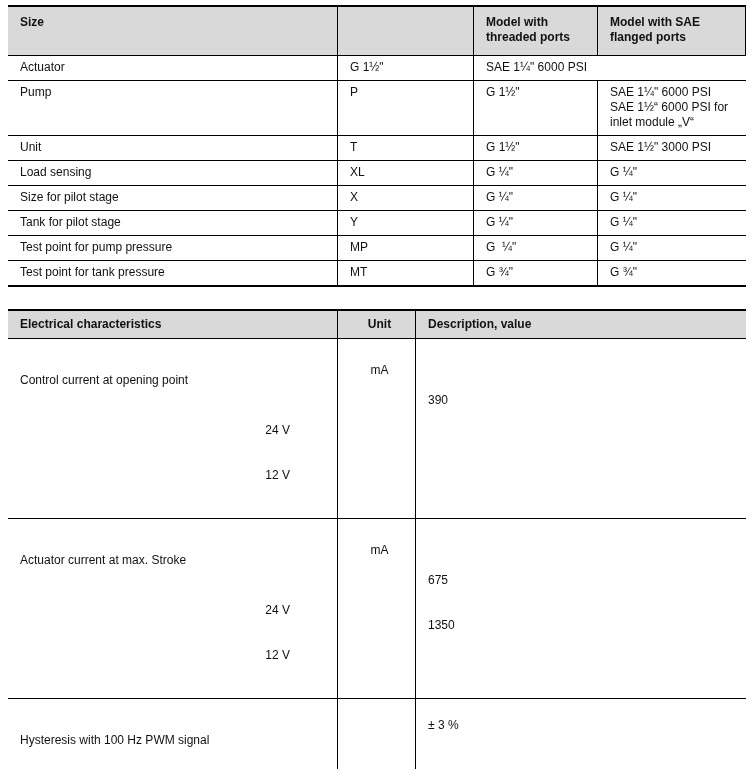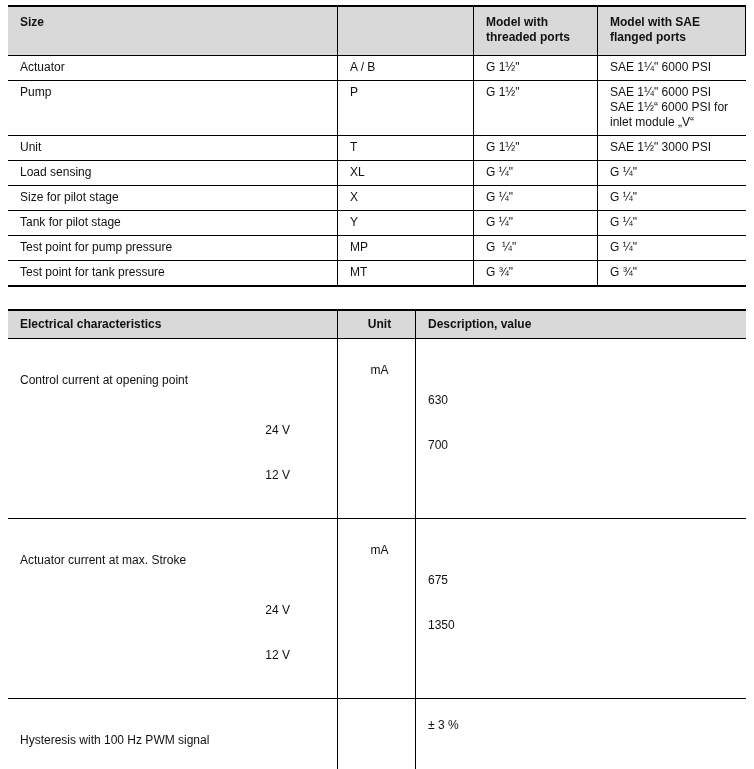--- a/index.html
+++ b/index.html
@@ -49,21 +49,20 @@
   <div class="tbl tbl1">
     <div class="row header">
       <div class="c">Size</div>
       <div class="c"></div>
       <div class="c">Model with threaded ports</div>
       <div class="c">Model with SAE flanged ports</div>
     </div>
 
     <div class="row">
       <div class="c">Actuator</div>
-      <div class="c">A / B</div>
       <div class="c">G 1½"</div>
       <div class="c">SAE 1¼" 6000 PSI</div>
     </div>
     <div class="row">
       <div class="c">Pump</div>
       <div class="c">P</div>
       <div class="c">G 1½"</div>
       <div class="c">SAE 1¼" 6000 PSI
 SAE 1½“ 6000 PSI for
 inlet module „V“</div>
@@ -116,22 +115,21 @@
     </div>
 
     <div class="row r3">
       <div class="c">
         <div>Control current at opening point</div>
         <div class="volt first">24 V</div>
         <div class="volt">12 V</div>
       </div>
       <div class="c unit pad2">mA</div>
       <div class="c pad2">
-        <div>630</div>
-        <div>700</div>
+        <div>390</div>
       </div>
     </div>
 
     <div class="row r3">
       <div class="c">
         <div>Actuator current at max. Stroke</div>
         <div class="volt first">24 V</div>
         <div class="volt">12 V</div>
       </div>
       <div class="c unit pad2">mA</div>

